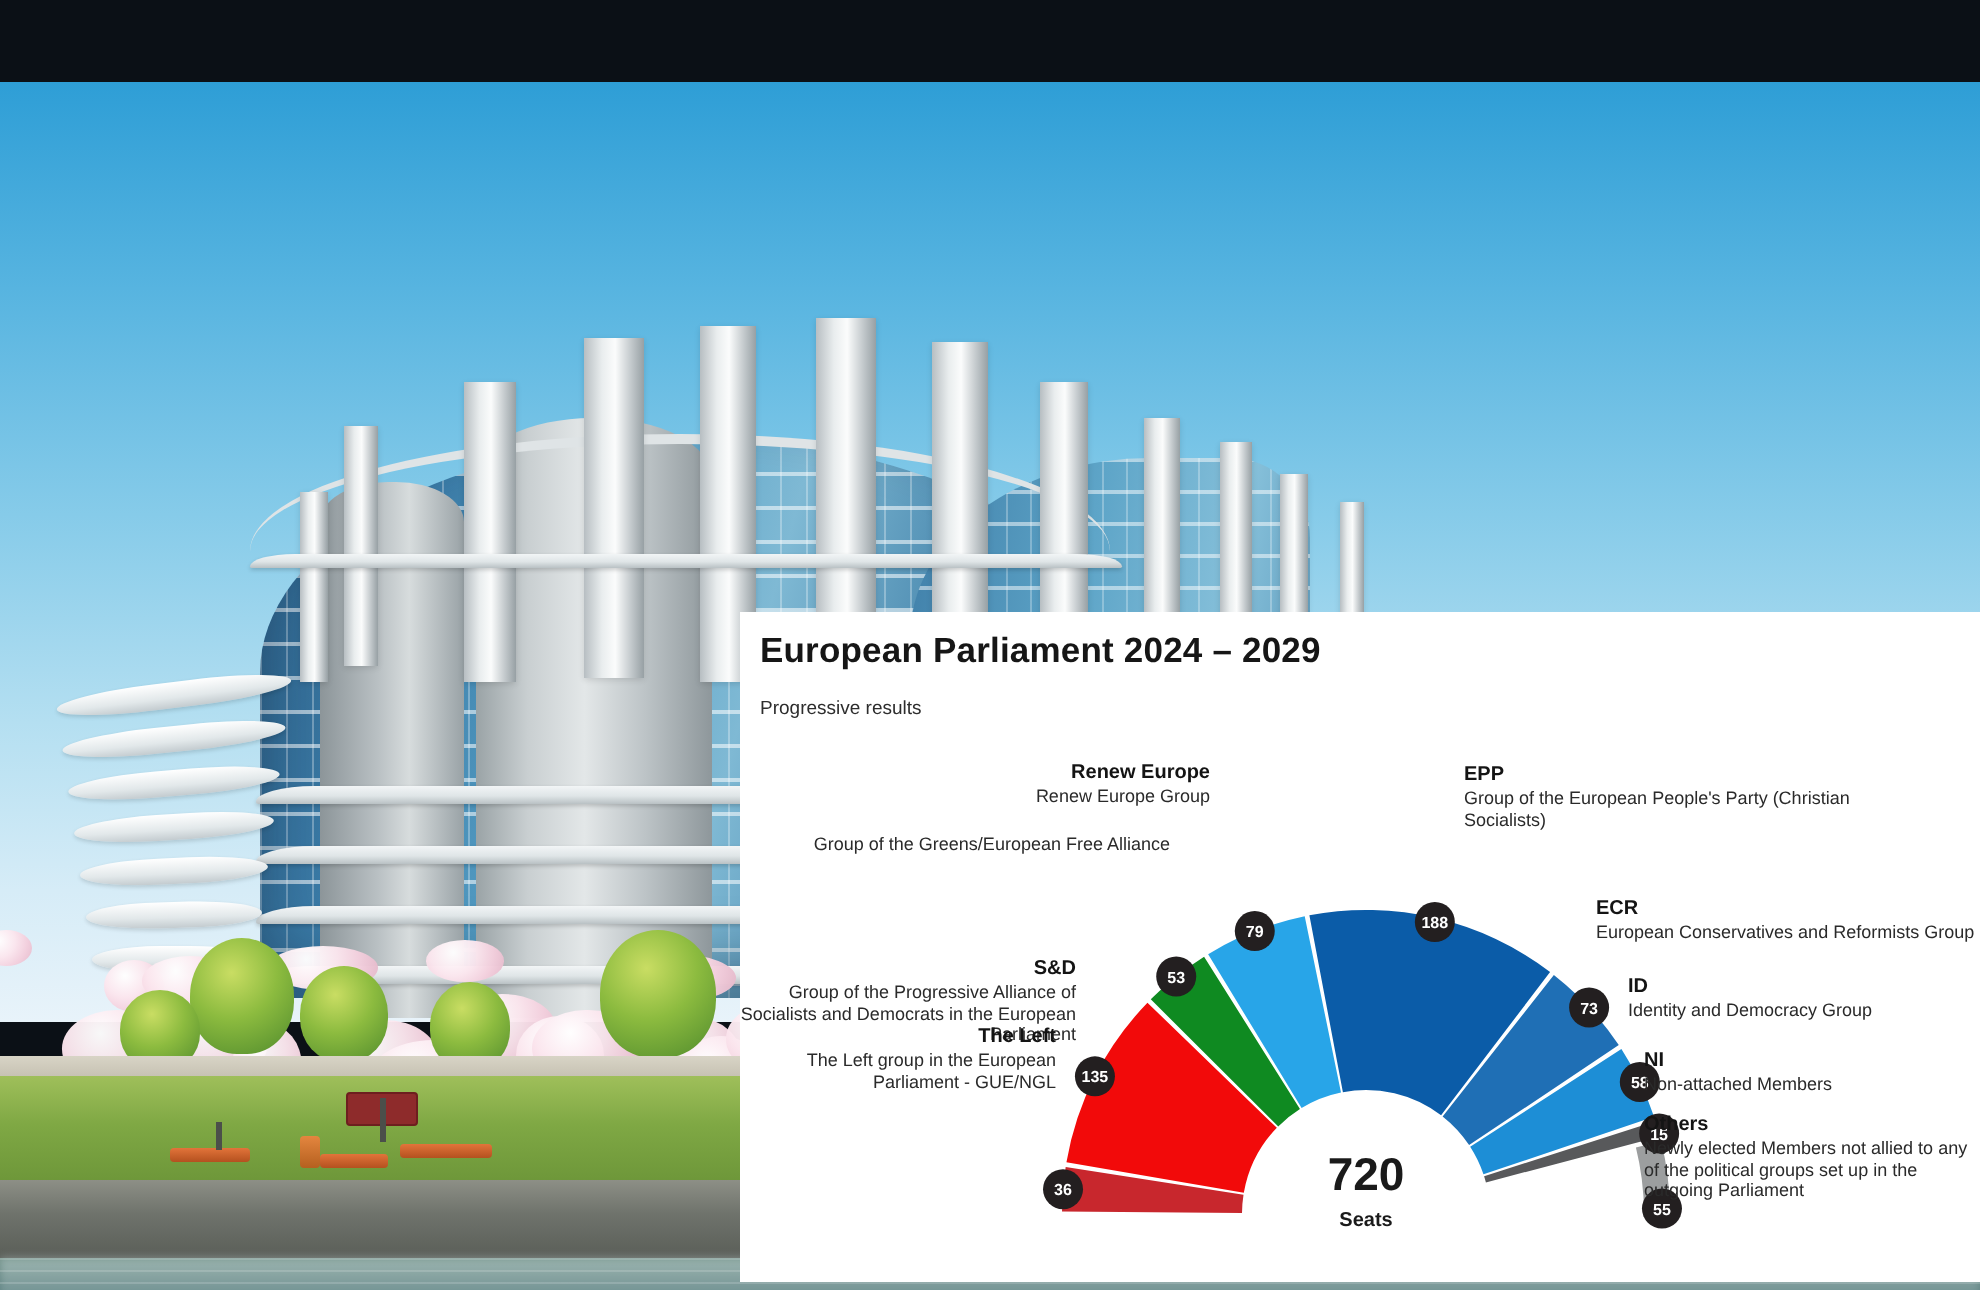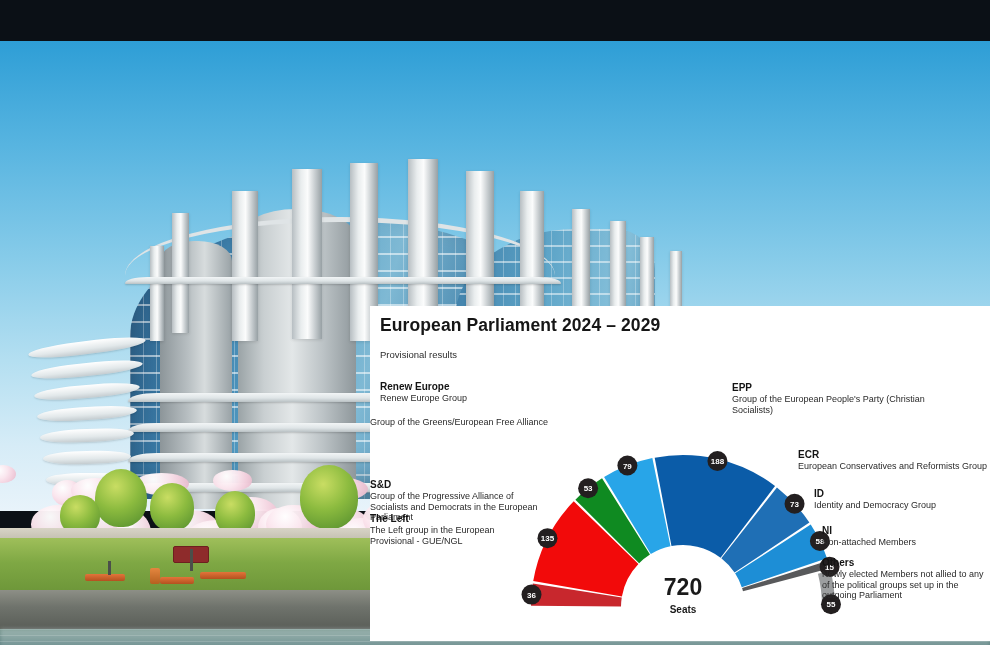--- a/index.html
+++ b/index.html
@@ -131,21 +131,21 @@
   svg.hemicycle{position:absolute;left:0;top:0;}
 
   .badge-txt{font-family:"Liberation Sans",sans-serif;font-size:8px;font-weight:bold;fill:#ffffff;}
   .center-num{font-family:"Liberation Sans",sans-serif;font-size:23px;font-weight:bold;fill:#1a1a1a;}
   .center-lbl{font-family:"Liberation Sans",sans-serif;font-size:10px;font-weight:bold;fill:#1a1a1a;}
 
   .lbl{position:absolute;font-family:"Liberation Sans",sans-serif;}
   .lbl .nm{font-size:10px;font-weight:bold;color:#141414;line-height:12px;}
   .lbl .ds{font-size:9px;color:#2a2a2a;line-height:10.5px;}
   .lbl.right{text-align:left;}
-  .lbl.left{}
+  .lbl.left{text-align:right;}
 </style>
 </head>
 <body>
 
 <div id="stage">
 
   <div class="photo">
     <div class="sky"></div>
 
     <div class="bldg glass-main"></div>
@@ -250,21 +250,21 @@
     <div class="quay"></div>
     <div class="river"></div>
     <div class="reflect"></div>
     <div class="ripple"></div>
   </div>
 
   <div class="panel">
 
     <div class="panel-title">European Parliament 2024 – 2029</div>
 
-    <div class="panel-sub">Provisional results</div>
+    <div class="panel-sub">Progressive results</div>
 
     <div class="chart-wrap">
       <svg class="hemicycle" width="620" height="280" viewBox="0 0 620 280">
         <g id="arcs">
             <path d="M 161.00 244.81 A 152 152 0 0 1 162.84 222.45 L 251.75 236.39 A 62 62 0 0 0 251.00 245.51 Z" fill="#c8272d"></path>
             <path d="M 163.22 220.09 A 152 152 0 0 1 203.72 140.36 L 268.42 202.91 A 62 62 0 0 0 251.91 235.43 Z" fill="#f20a0a"></path>
             <path d="M 205.39 138.65 A 152 152 0 0 1 232.04 117.36 L 279.98 193.53 A 62 62 0 0 0 269.11 202.21 Z" fill="#0f8a21"></path>
             <path d="M 234.07 116.10 A 152 152 0 0 1 282.35 97.12 L 300.50 185.27 A 62 62 0 0 0 280.80 193.01 Z" fill="#28a5e8"></path>
             <path d="M 284.69 96.66 A 152 152 0 0 1 405.04 125.03 L 350.54 196.66 A 62 62 0 0 0 301.45 185.09 Z" fill="#0b5ca8"></path>
             <path d="M 406.93 126.50 A 152 152 0 0 1 439.39 161.56 L 364.55 211.56 A 62 62 0 0 0 351.31 197.25 Z" fill="#1f6fb5"></path>
@@ -307,21 +307,21 @@
         <div class="ds">Group of the Greens/European Free Alliance</div>
       </div>
 
       <div class="lbl left" style="left:0px;top:118px;width:168px;">
         <div class="nm">S&amp;D</div>
         <div class="ds">Group of the Progressive Alliance of Socialists and Democrats in the European Parliament</div>
       </div>
 
       <div class="lbl left" style="left:0px;top:152px;width:158px;">
         <div class="nm">The Left</div>
-        <div class="ds">The Left group in the European Provisional - GUE/NGL</div>
+        <div class="ds">The Left group in the European Parliament - GUE/NGL</div>
       </div>
 
       <div class="lbl right" style="left:362px;top:21px;width:230px;">
         <div class="nm">EPP</div>
         <div class="ds">Group of the European People's Party (Christian Socialists)</div>
       </div>
 
       <div class="lbl right" style="left:428px;top:88px;width:190px;">
         <div class="nm">ECR</div>
         <div class="ds">European Conservatives and Reformists Group</div>

